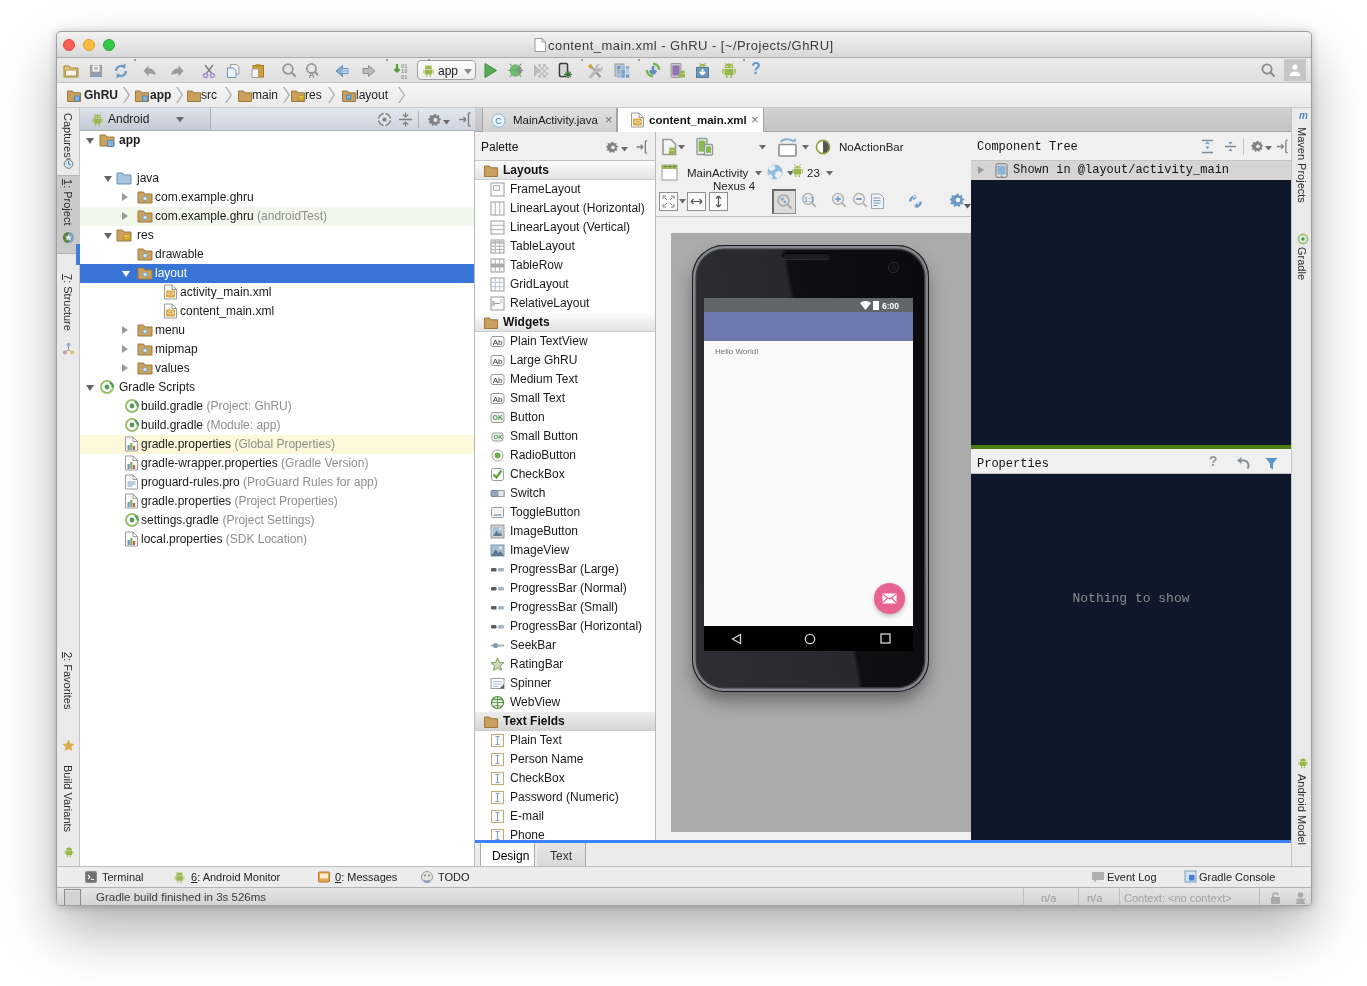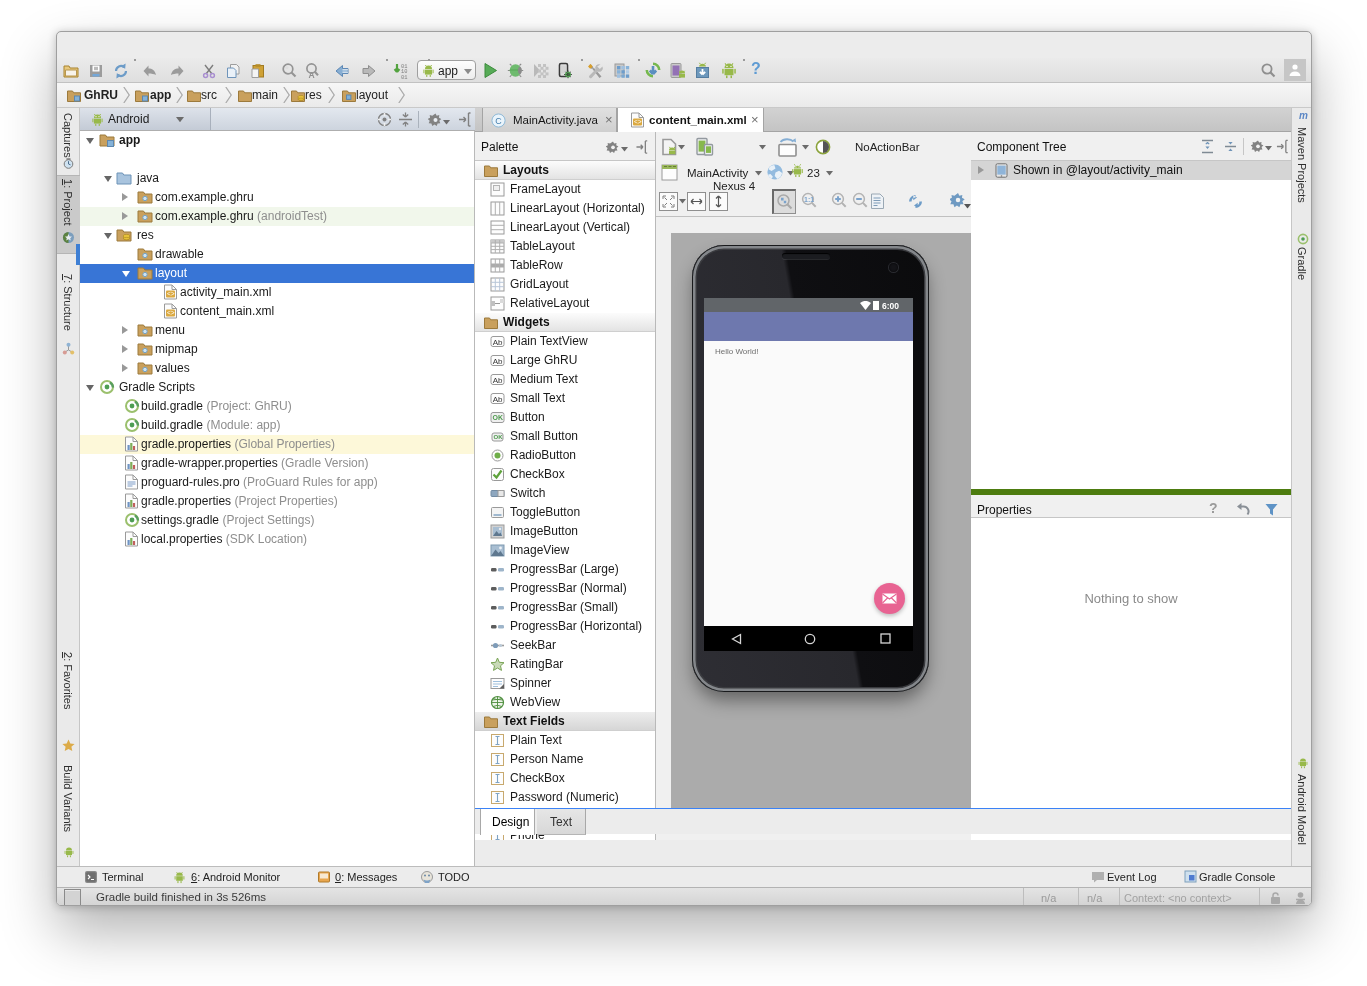--- a/index.html
+++ b/index.html
@@ -45,37 +45,47 @@
 #palette { position:absolute; left:418px; top:100px; width:181px; height:708px;
   background:#fff; border-right:1px solid #b9b9b9; font-size:12px; overflow:hidden; }
 .phead { position:absolute; left:0; top:0; width:180px; height:29px; background:#f0f0f0;
   border-bottom:1px solid #c6c6c6; }
 .phead .t { position:absolute; left:6px; top:8px; font-size:12px; color:#111; }
 .psec { position:absolute; left:0; width:180px; height:19px; line-height:18px;
   background:linear-gradient(#fcfcfc,#e3e3e3); border-bottom:1px solid #cfcfcf; font-weight:bold; color:#111; }
 .prow { position:absolute; left:0; width:180px; height:19px; line-height:19px; color:#1a1a1a; white-space:nowrap; }
 #design { position:absolute; left:599px; top:100px; width:315px; height:708px; background:#f0f0f0; font-size:12px; }
 #canvas { position:absolute; left:15px; top:101px; width:300px; height:599px; background:#ababab; }
-#comptree { position:absolute; left:914px; top:100px; width:320px; height:708px; background:#ffffff; }
+#comptree { position:absolute; left:914px; top:100px; width:320px; height:708px; background:#0f172a;font-family:Liberation Mono, monospace; }
 .panhdr { position:absolute; left:0; width:100%; height:29px; background:#f0f0f0;
   border-bottom:1px solid #c6c6c6; font-size:12px; color:#111; }
-#dtabs { position:absolute; left:418px; top:776px; width:816px; height:26px;
-  background:#ececec; border-top:1px solid #3b82f6; font-size:12px; }
+#dtabs { position:absolute; left:418px; top:808px; width:816px; height:26px;
+  background:#ececec; border-top:3px solid #3b82f6; font-size:12px; }
 #toolwin { position:absolute; left:0; top:834px; width:100%; height:21px;
   background:#ececec; border-top:1px solid #bcbcbc; font-size:11px; color:#222; }
 #statusbar { position:absolute; left:0; top:855px; width:100%; height:20px;
   background:linear-gradient(#e4e4e4,#d2d2d2); border-top:1px solid #b3b3b3;
   font-size:11px; color:#444; }
 .twitem { position:absolute; top:4px; white-space:nowrap; }
 .sbdiv { position:absolute; top:0; width:1px; height:20px; background:#bdbdbd; }
 .u { text-decoration:underline; }
 </style>
 </head>
 <body>
 <div id="win">
+<div id="titlebar">
+  <div class="tl" style="left:6px; background:#fc5d55; border:1px solid #e1453c;"></div>
+  <div class="tl" style="left:26px; background:#fdbe40; border:1px solid #e0a123;"></div>
+  <div class="tl" style="left:46px; background:#35c84b; border:1px solid #24a62f;"></div>
+  <svg class="ic" style="left:477px;top:6px" width="12" height="14" viewBox="0 0 12 14">
+        <path d="M1 0.5 H8 L11.5 4 V13.5 H1 Z" fill="#fff" stroke="#9a9a9a"></path>
+        <path d="M8 0.5 V4 H11.5" fill="none" stroke="#9a9a9a"></path>
+      </svg>
+  <div id="title-text">content_main.xml - GhRU - [~/Projects/GhRU]</div>
+</div>
 <div id="toolbar">
   <svg class="ic" style="left:6px;top:5px" width="16" height="16" viewBox="0 0 16 16">
         <path d="M1 3 h5 l1 2 h8 v9 H1 Z" fill="#e8c87c" stroke="#a8832f"></path>
         <path d="M2.5 7 h11 v6 h-11 Z" fill="#f7f3ea" stroke="#b89750"></path>
       </svg>
   <svg class="ic" style="left:31px;top:5px" width="16" height="16" viewBox="0 0 16 16">
         <path d="M2 2 h12 v12 H2 Z" fill="#9c9c9c"></path>
         <rect x="4.5" y="2.5" width="7" height="6" fill="#fff"></rect>
         <rect x="6" y="3.8" width="4" height="3.4" fill="#bbb"></rect>
         <rect x="4.5" y="11" width="7" height="2.5" fill="#74a7d8"></rect>
@@ -892,21 +902,21 @@
         <path d="M4.5 5 a8 6 0 0 1 13 -0.5" fill="none" stroke="#85aed4" stroke-width="1.8"></path>
         <path d="M19.5 1.2 l-3.4 2.2 4 2 Z" fill="#85aed4"></path>
       </svg>
  <svg class="ic" style="left:146px;top:13px" width="7" height="5" viewBox="0 0 7 5">
         <path d="M0 0 h7 l-3.5 4.5 Z" fill="#6b6b6b"></path>
       </svg>
  <svg class="ic" style="left:159px;top:7px" width="16" height="16" viewBox="0 0 16 16">
         <circle cx="8" cy="8" r="6.6" fill="#fff" stroke="#8ba33c" stroke-width="1.6"></circle>
         <path d="M8 2 a6 6 0 0 1 0 12 Z" fill="#555"></path>
       </svg>
- <div class="abs" style="left:183px;top:9px;font-size:11.5px;color:#222;margin-left:16px;">NoActionBar</div>
+ <div class="abs" style="left:183px;top:9px;font-size:11.5px;color:#222;">NoActionBar</div>
  <svg class="ic" style="left:5px;top:32px" width="17" height="17" viewBox="0 0 17 17">
         <rect x="1" y="1" width="15" height="15" fill="#fdfdfd" stroke="#9a9a9a"></rect>
         <rect x="1" y="1" width="15" height="4" fill="#9ab85c"></rect>
         <path d="M3 2.5 h3 M7.5 2.5 h3 M12 2.5 h3" stroke="#667d36"></path>
       </svg>
  <div class="abs" style="left:31px;top:35px;font-size:11.5px;color:#222;">MainActivity</div>
  <svg class="ic" style="left:99px;top:39px" width="7" height="5" viewBox="0 0 7 5">
         <path d="M0 0 h7 l-3.5 4.5 Z" fill="#6b6b6b"></path>
       </svg>
  <svg class="ic" style="left:110px;top:31px" width="18" height="18" viewBox="0 0 18 18">
@@ -1057,21 +1067,21 @@
  </div>
  <div class="abs" style="left:0;top:29px;width:320px;height:19px;background:#d5d5d5;font-size:12px;color:#111;line-height:19px;">
    <div class="tri cl" style="left:7px;position:absolute;"></div>
    <svg class="ic" style="left:24px;top:2px" width="13" height="15" viewBox="0 0 13 15">
           <rect x="1" y="0.8" width="11" height="13.4" rx="1.4" fill="#e6e6e6" stroke="#6f6f6f"></rect>
           <rect x="2.3" y="2.6" width="8.4" height="9" fill="#8fb4d8"></rect>
           <circle cx="6.5" cy="13" r="0.8" fill="#777"></circle>
         </svg>
    <span style="position:absolute;left:42px;">Shown in @layout/activity_main</span>
  </div>
- <div class="panhdr" style="top:313px;border-top:6px solid #4d7c0f;margin-top:44px;">
+ <div class="panhdr" style="top:313px;border-top:4px solid #4d7c0f;">
         <span style="position:absolute;left:6px;top:8px;">Properties</span>
   <div class="abs" style="left:238px;top:5px;font-size:14px;font-weight:bold;color:#9a9a9a;">?</div>
   <svg class="ic" style="left:264px;top:7px" width="16" height="15" viewBox="0 0 16 15">
           <path d="M12.5 12.5 a5 5 0 0 0 -4.5 -8 l-3.5 0" fill="none" stroke="#8a9097" stroke-width="2"></path>
           <path d="M6.5 1 L2 4.5 L6.5 8 Z" fill="#8a9097"></path>
         </svg>
   <svg class="ic" style="left:293px;top:7px" width="15" height="15" viewBox="0 0 15 15">
           <path d="M1.5 2 H13.5 L9 7.5 V13.5 L6 11.5 V7.5 Z" fill="#5e93c6"></path>
         </svg>
  </div>

